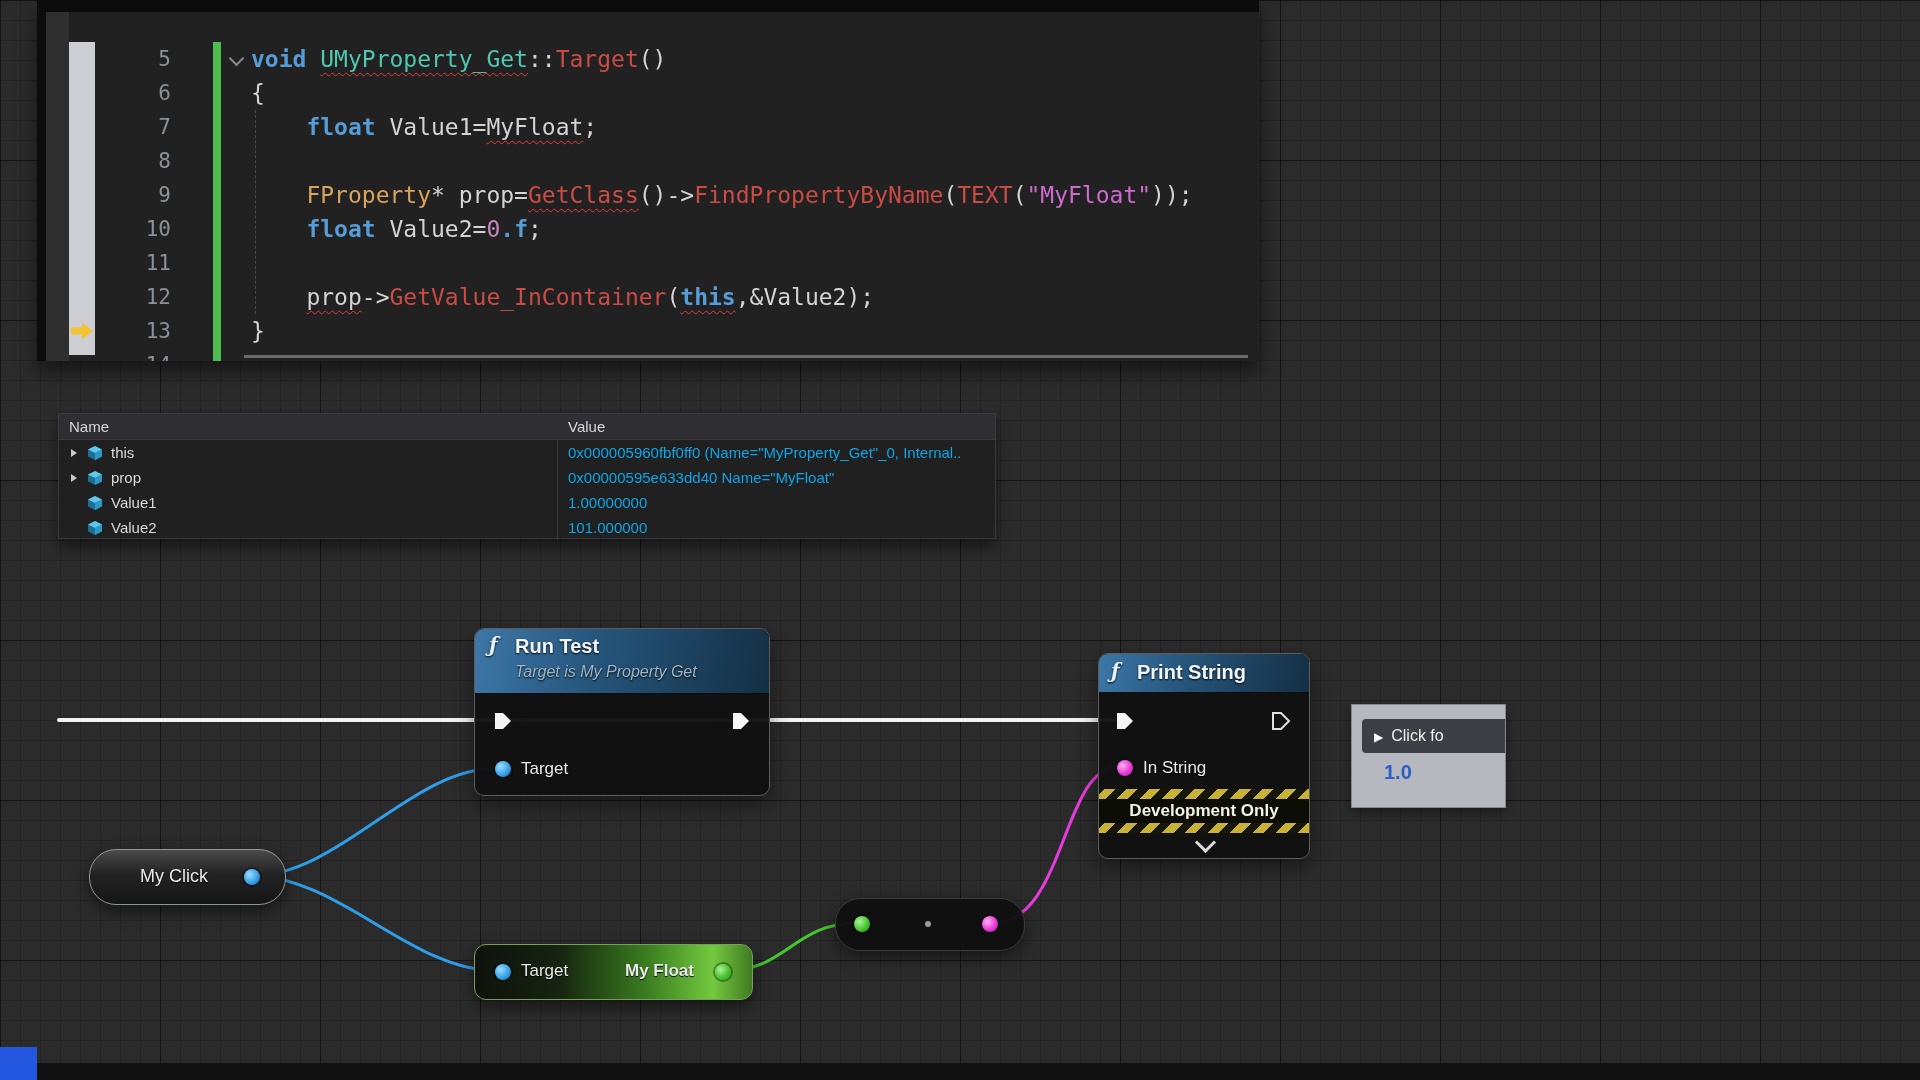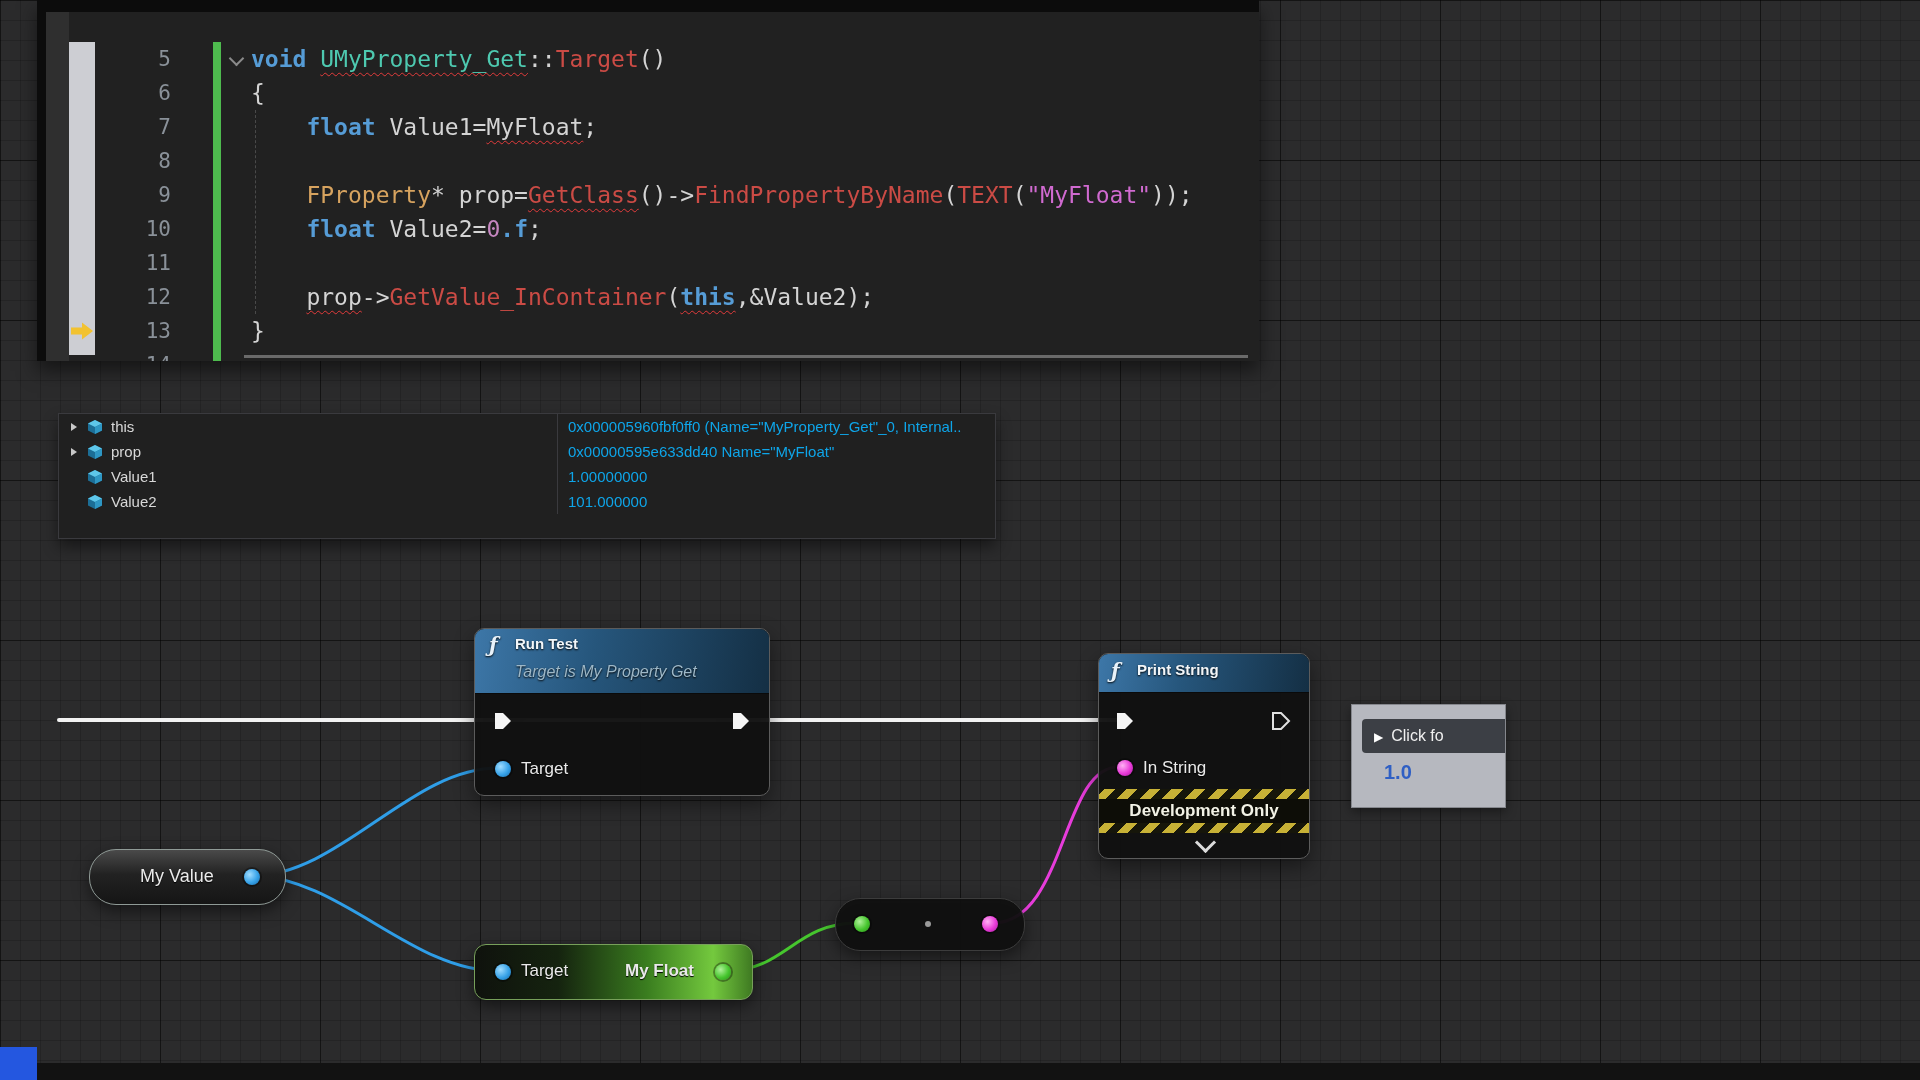--- a/index.html
+++ b/index.html
@@ -16,21 +16,21 @@
   
   .wires{position:absolute;left:0;top:0;z-index:1;}
 
   
   .bpnode{position:absolute;z-index:2;border-radius:10px;border:1px solid #5c5c5c;
     background:rgba(17,17,17,.95);filter:drop-shadow(0 8px 10px rgba(0,0,0,.45));}
   .bphead{position:absolute;left:0;top:0;right:0;border-radius:9px 9px 0 0;
     background:linear-gradient(100deg,#3d77a8 0%,#26567c 40%,#142f44 100%);
     border-bottom:1px solid #0a0a0a;}
   .fico{position:absolute;font:italic bold 20px "DejaVu Serif",serif;color:#e8f2fa;text-shadow:0 1px 2px #000;}
-  .bptitle{position:absolute;font-weight:bold;font-size:15px;color:#f2f6f9;text-shadow:0 1px 2px #000;white-space:nowrap;}
+  .bptitle{position:absolute;font-weight:bold;font-size:20px;color:#f2f6f9;text-shadow:0 1px 2px #000;white-space:nowrap;}
   .bpsub{position:absolute;font-style:italic;font-size:16px;color:#9db8c8;text-shadow:0 1px 2px #000;white-space:nowrap;}
   .pinlabel{position:absolute;font-size:17px;color:#eaeaea;text-shadow:0 1px 1px #000;white-space:nowrap;}
   .execpin{position:absolute;width:20px;height:20px;}
   .execpin svg{display:block;width:20px;height:20px;}
   .pin{position:absolute;width:16px;height:16px;border-radius:50%;box-shadow:0 0 0 2px rgba(0,0,0,.35);}
   .pin.blue{background:radial-gradient(circle at 35% 35%,#9fdcff 0%,#37a2e8 55%,#1769a8 100%);}
   .pin.green{background:radial-gradient(circle at 35% 35%,#b0f09a 0%,#46c62e 55%,#2a8a1a 100%);}
   .pin.magenta{background:radial-gradient(circle at 35% 35%,#ffb0f4 0%,#e83ad8 55%,#a01a96 100%);}
 
   .devstripe{position:absolute;left:0;right:0;height:10px;
@@ -150,21 +150,21 @@
     </div>
     <div class="pin magenta" style="left:18px;top:106px;"></div>
     <span class="pinlabel" style="left:44px;top:104px;">In String</span>
     <div class="devstripe" style="top:135px;"></div>
     <div class="devband" style="top:145px;">Development Only</div>
     <div class="devstripe" style="top:169px;"></div>
     <div class="chev" style="left:99px;top:181px;"></div>
   </div>
 
   <div class="pillnode" style="left:89px;top:849px;width:195px;height:54px;">
-    <span class="pinlabel" style="left:50px;top:16px;font-size:18px;">My Value</span>
+    <span class="pinlabel" style="left:50px;top:16px;font-size:18px;">My Click</span>
     <div class="pin blue" style="left:154px;top:19px;"></div>
   </div>
 
   <div class="gettnode" style="left:474px;top:944px;width:277px;height:54px;">
     <div class="pin blue" style="left:20px;top:19px;"></div>
     <span class="pinlabel" style="left:46px;top:16px;">Target</span>
     <span class="pinlabel" style="left:150px;top:16px;font-weight:bold;">My Float</span>
     <div class="pin green" style="left:240px;top:19px;"></div>
   </div>
 
@@ -229,20 +229,24 @@
           </div>
         <div class="crow">
             <div class="clnum">14</div>
             <div class="ccode"></div>
           </div>
       </div>
     </div>
   </div>
 
   <div class="watch">
+    <div class="whead">
+      <div class="wheadcell-name">Name</div>
+      <div class="wheadcell-val">Value</div>
+    </div>
     <div class="wrow">
       <div class="wname">
           <span class="wexp"></span>
           <svg class="wcube" viewBox="0 0 16 16">
             <path d="M8 1 L15 4.5 L15 11.5 L8 15 L1 11.5 L1 4.5 Z" fill="#1c6e96"></path>
             <path d="M8 1 L15 4.5 L8 8 L1 4.5 Z" fill="#5ec7ea"></path>
             <path d="M8 8 L15 4.5 L15 11.5 L8 15 Z" fill="#2e97c4"></path>
           </svg>
           <span>this</span>
         </div>

